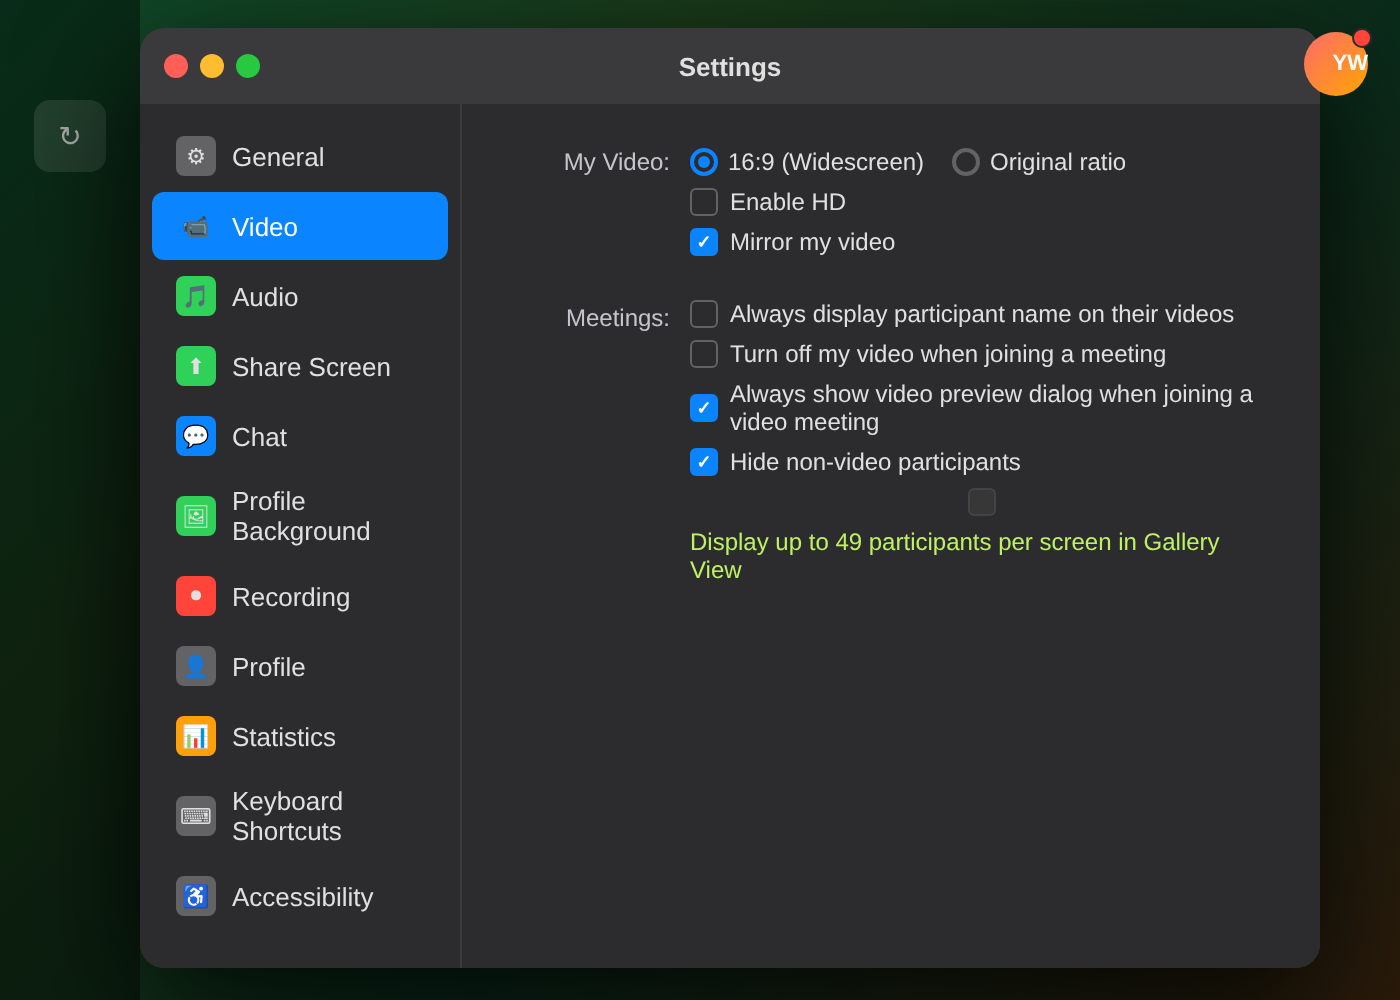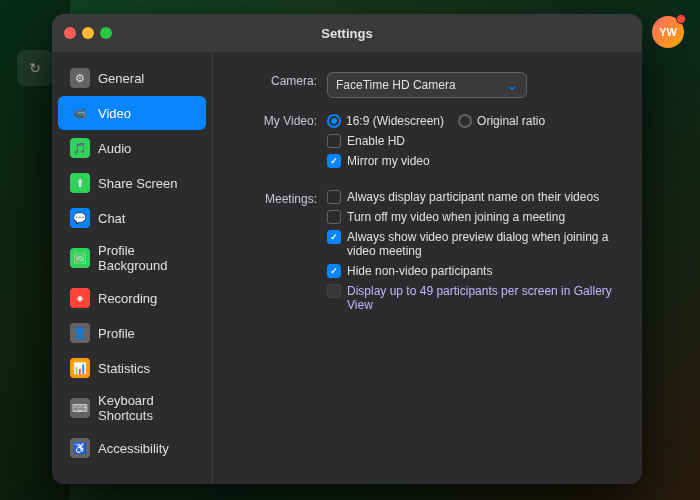--- a/index.html
+++ b/index.html
@@ -17,21 +17,21 @@
       position: absolute;
       inset: 0;
       background: linear-gradient(135deg, #0d4a2a 0%, #1a3a1a 30%, #0a2a1a 60%, #2a1a0a 100%);
       z-index: 0;
     }
 
     
     .window {
       position: absolute;
       top: 14px;
-      left: 52px;
+      left: 70px;
       width: 590px;
       height: 470px;
       background: #2c2c2e;
       border-radius: 12px;
       box-shadow: 0 20px 60px rgba(0,0,0,0.8);
       z-index: 10;
       display: flex;
       flex-direction: column;
       overflow: hidden;
     }
@@ -217,29 +217,30 @@
       content: '';
       width: 6px;
       height: 6px;
       border-radius: 50%;
       background: #0a84ff;
     }
 
     
     .checkbox-item {
       display: flex;
-      align-items: flex-start;
+      align-items: center;
       gap: 6px;
       font-size: 12px;
       color: #e0e0e0;
       cursor: pointer;
     }
 
     .checkbox-item.disabled {
-      color: #c4b5fd;
+      color: #bef264;
+      flex-direction: column;
     }
 
     .checkbox-box {
       width: 14px;
       height: 14px;
       border-radius: 3px;
       border: 1.5px solid #636366;
       display: flex;
       align-items: center;
       justify-content: center;
@@ -301,21 +302,21 @@
       z-index: 20;
     }
 
     .avatar {
       width: 32px;
       height: 32px;
       border-radius: 50%;
       background: linear-gradient(135deg, #ff6b6b, #ffa500);
       display: flex;
       align-items: center;
-      justify-content: center;
+      justify-content: flex-end;
       font-size: 11px;
       font-weight: bold;
       color: #fff;
     }
 
     .avatar-badge {
       position: absolute;
       top: -2px;
       right: -2px;
       width: 10px;
@@ -401,29 +402,20 @@
         <span>Keyboard Shortcuts</span>
       </div>
       <div class="sidebar-item">
         <div class="sidebar-icon icon-accessibility">♿</div>
         <span>Accessibility</span>
       </div>
     </div>
 
     <div class="content-panel">
 
-      <div class="form-row">
-        <span class="form-label">Camera:</span>
-        <div class="form-controls">
-          <div class="select-dropdown">
-            <span>FaceTime HD Camera</span>
-            <span class="chevron">⌄</span>
-          </div>
-        </div>
-      </div>
 
       <div class="form-row">
         <span class="form-label">My Video:</span>
         <div class="form-controls">
           <div class="radio-group">
             <label class="radio-item">
               <div class="radio-circle checked"></div>
               <span>16:9 (Widescreen)</span>
             </label>
             <label class="radio-item">

